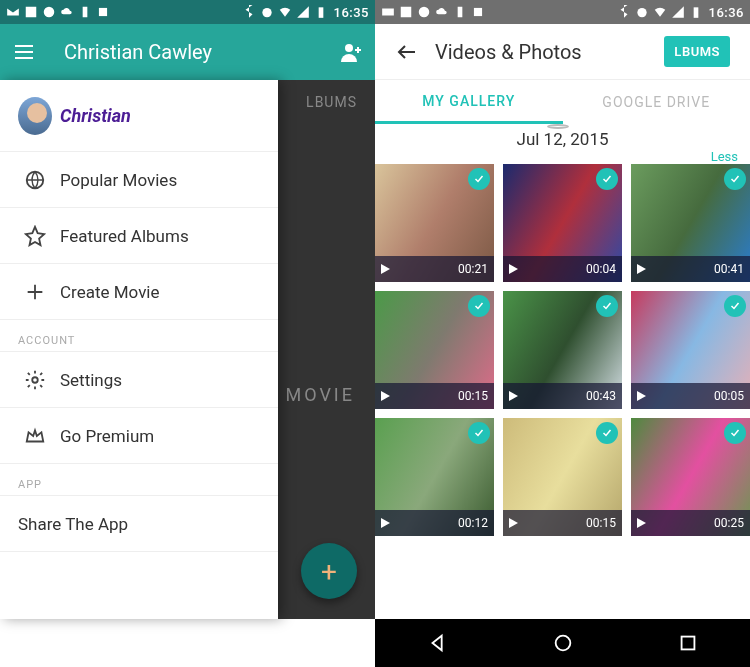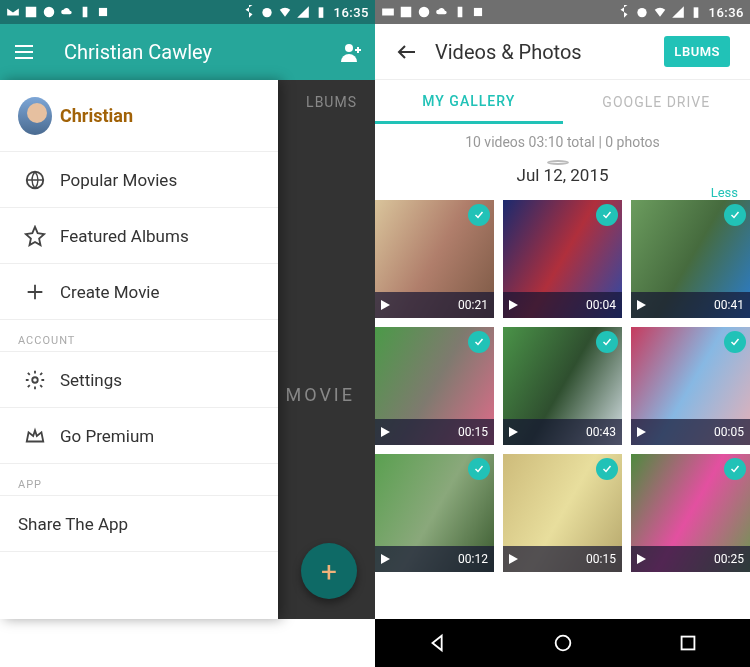--- a/index.html
+++ b/index.html
@@ -25,21 +25,21 @@
 #left .under-text { margin-top:260px; font-size:18px; letter-spacing:3px; color:#888; text-align:right; width:100%; padding-right:20px; }
 #left .fab { position:absolute; right:18px; bottom:68px; width:56px; height:56px; border-radius:50%; background:#0e6a66; display:flex; align-items:center; justify-content:center; color:#f0b27a; font-size:28px; box-shadow:0 4px 8px rgba(0,0,0,.4); }
 
 #left .drawer { position:absolute; top:80px; left:0; bottom:48px; width:278px; background:#fff; box-shadow:4px 0 12px rgba(0,0,0,.35); display:flex; flex-direction:column; overflow:hidden; }
 #left .dscroll { overflow-y:auto; }
 .drow { display:flex; align-items:center; height:56px; padding:0 18px; border-bottom:1px solid #eee; }
 .drow .icon { width:34px; display:flex; justify-content:center; }
 .drow .icon svg { width:22px; height:22px; fill:#444; stroke:#444; }
 .drow .label { font-size:17px; color:#333; margin-left:8px; }
 .drow.user { height:72px; }
-.drow.user .label { font-weight:700; font-size:18px; color:#a16207; }
+.drow.user .label { font-weight:700; font-size:18px; color:#4c1d95;font-style:italic; }
 .avatar { width:38px; height:38px; border-radius:50%; background:linear-gradient(#7da6d6,#4a6b91); position:relative; overflow:hidden; }
 .avatar::after{content:"";position:absolute;left:9px;top:6px;width:20px;height:20px;border-radius:50%;background:#e6c0a0;}
 .dsection { font-size:11px; color:#aaa; letter-spacing:1px; padding:14px 18px 4px; border-bottom:1px solid #eee; }
 
 
 #right .appbar { height:56px; background:#fff; display:flex; align-items:center; padding:0 20px; border-bottom:1px solid #eee; }
 #right .appbar .back { width:24px; height:24px; }
 #right .appbar .title { font-size:20px; color:#333; margin-left:16px; }
 #right .appbar .spacer { flex:1; }
 #right .next { background:#21c2b7; color:#fff; font-size:13px; font-weight:600; padding:8px 10px; border-radius:3px; letter-spacing:.5px; }
@@ -261,21 +261,20 @@
       </svg>
     <span class="title">Videos &amp; Photos</span>
     <span class="spacer"></span>
     <div class="next">LBUMS</div>
   </div>
 
   <div class="tabs">
     <div class="tab active">MY GALLERY</div>
     <div class="tab">GOOGLE DRIVE</div>
   </div>
-  <div class="summary">10 videos 03:10 total | 0 photos</div>
   <div class="datehdr">
     <div class="ring"></div>
     <span class="date">Jul 12, 2015</span>
     <span class="less">Less</span>
   </div>
 
   <div class="grid" id="grid">
       <div class="thumb">
         <div class="bg bg1"></div>
   <div class="check">

